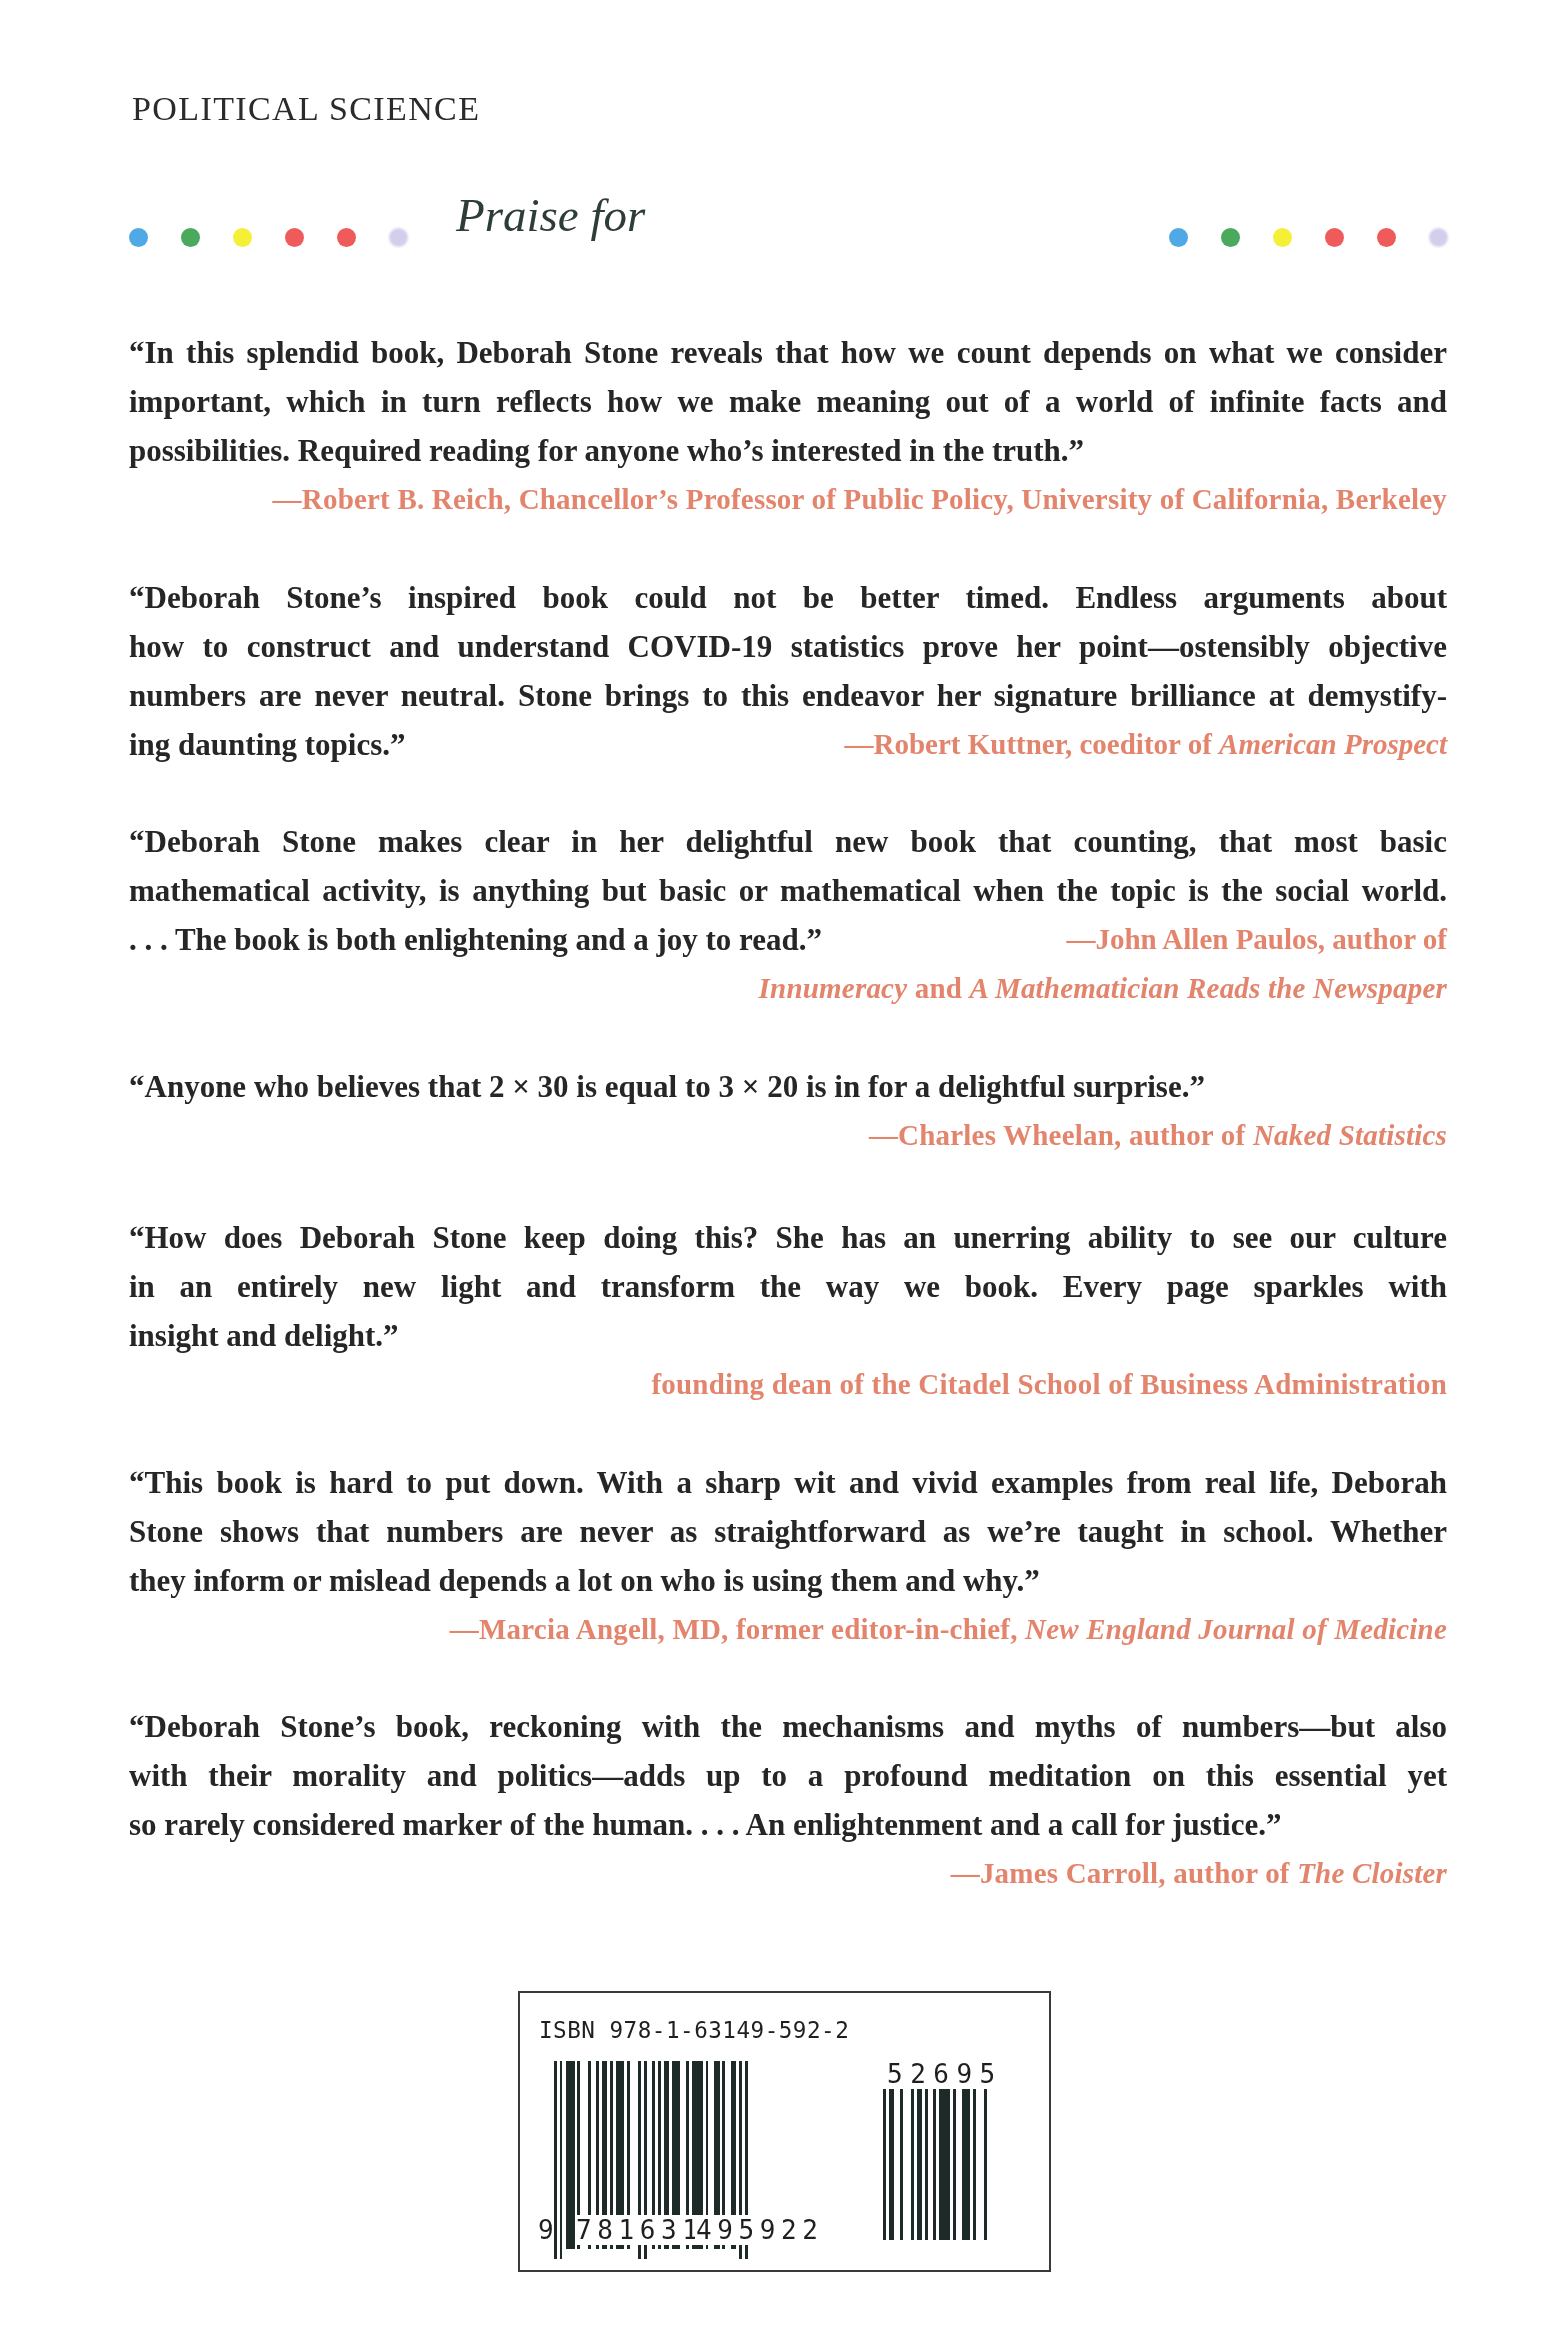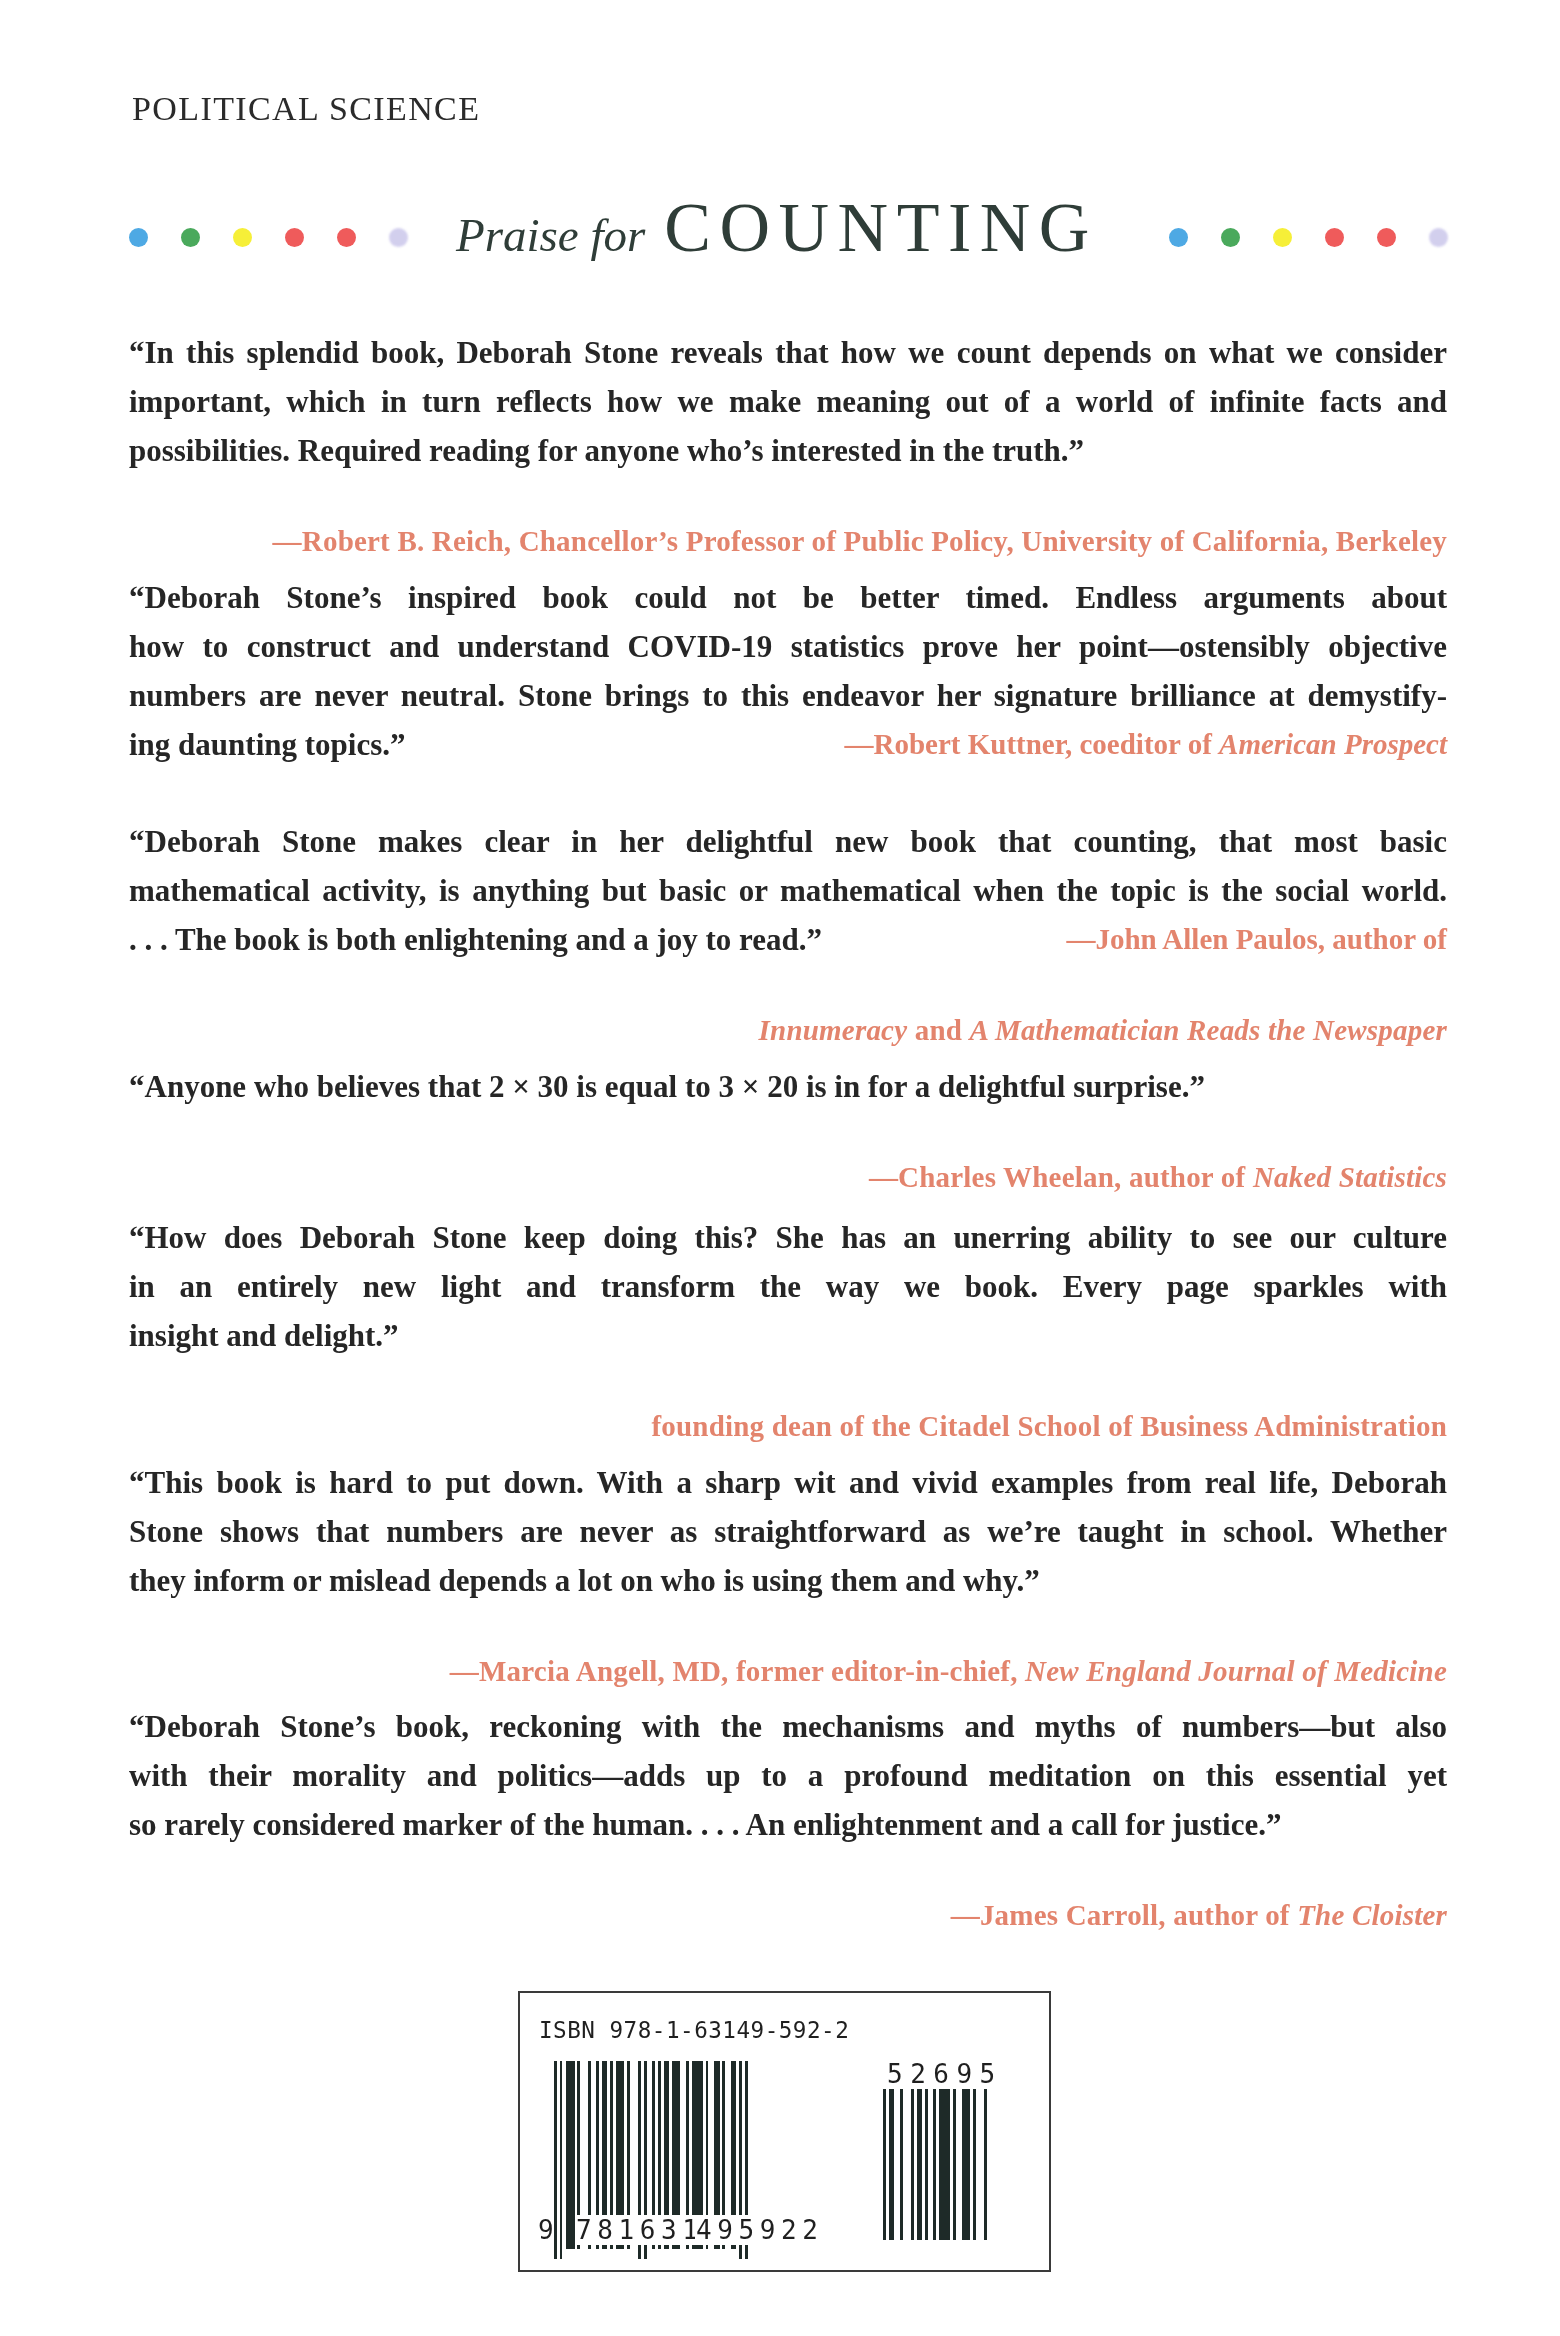--- a/index.html
+++ b/index.html
@@ -83,21 +83,20 @@
       justify-content: space-between;
       text-align-last: auto;
     }
     .attr {
       color: #e3846d;
       font-size: 29px;
       text-align: right;
       display: block;
       white-space: nowrap;
       letter-spacing: 0.2px;
-      margin-top: 42px;
     }
     .attr .ital { font-style: italic; }
     .inline-attr {
       color: #e3846d;
       font-size: 29px;
       white-space: nowrap;
     }
     .inline-attr .ital { font-style: italic; }
     .barcode-box {
       position: absolute;
@@ -170,21 +169,20 @@
   <span class="dot" style="background:#4ea9e4"></span>
   <span class="dot" style="background:#4aa95c"></span>
   <span class="dot soft" style="background:#f6ef38"></span>
   <span class="dot" style="background:#ef5b5b"></span>
   <span class="dot" style="background:#ef5b5b"></span>
   <span class="dot faded" style="background:#aea8e0"></span>
 </div>
 
 <div class="title">
   <span class="praise">Praise for</span>
-  <span class="book">COUNTING</span>
 </div>
 
 <div class="dots right">
   <span class="dot" style="background:#4ea9e4"></span>
   <span class="dot" style="background:#4aa95c"></span>
   <span class="dot soft" style="background:#f6ef38"></span>
   <span class="dot" style="background:#ef5b5b"></span>
   <span class="dot" style="background:#ef5b5b"></span>
   <span class="dot faded" style="background:#aea8e0"></span>
 </div>

